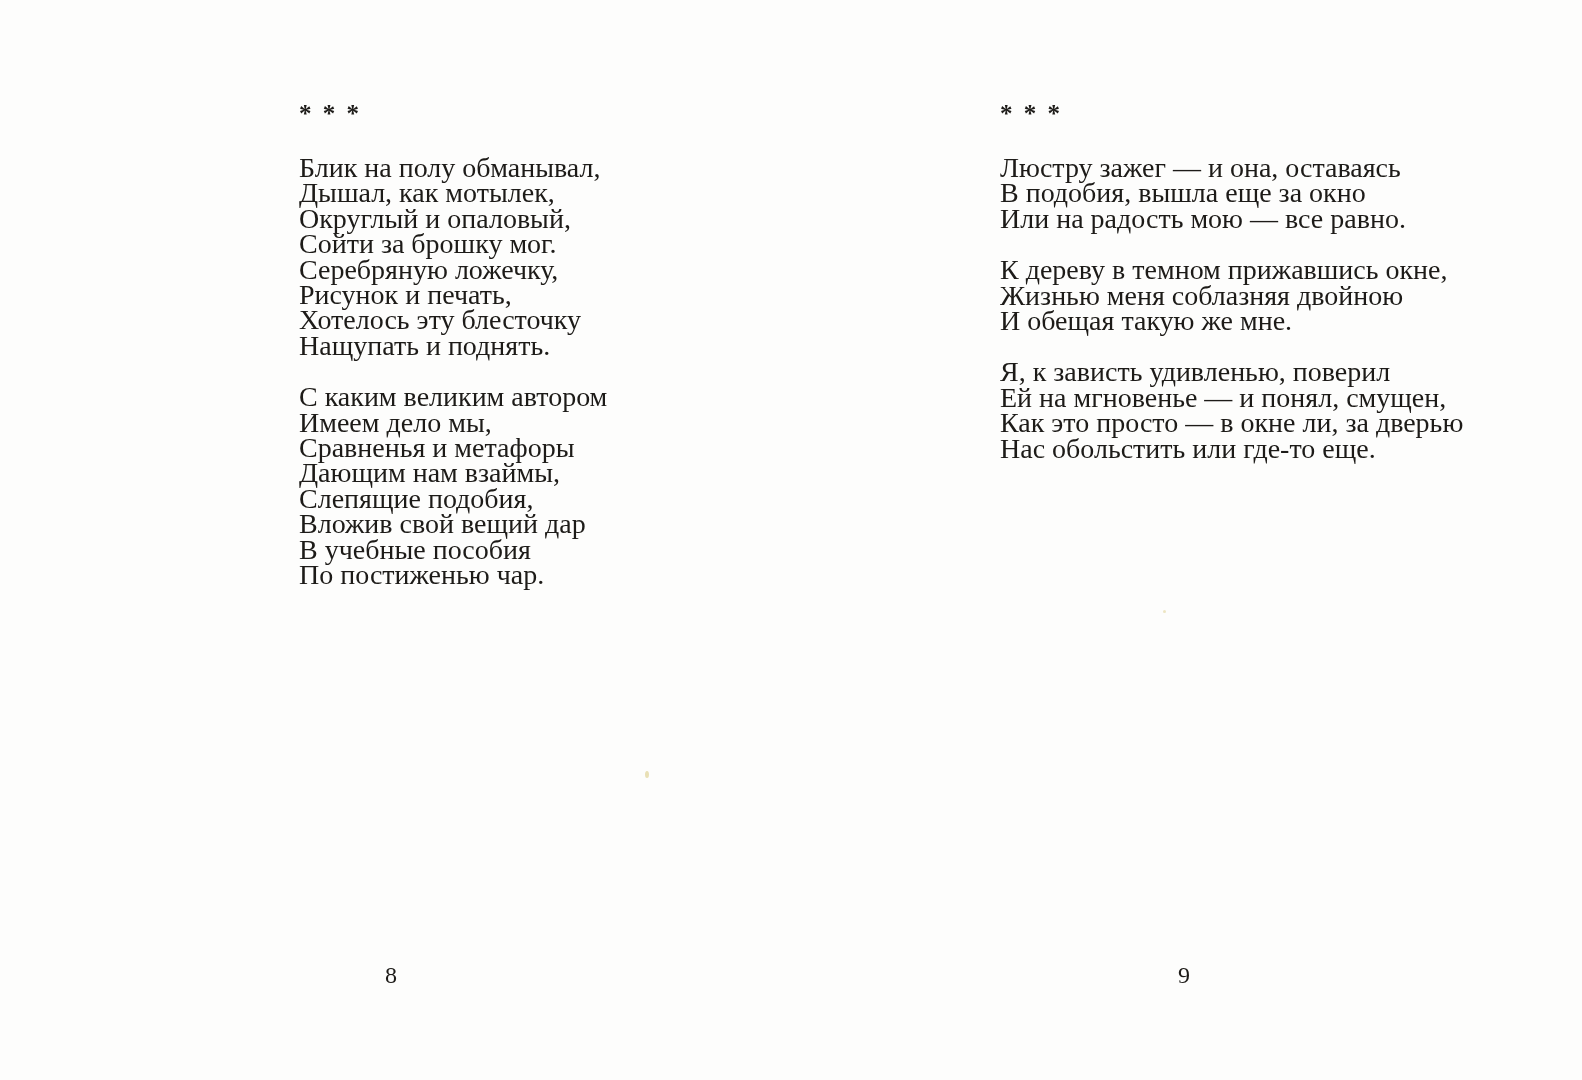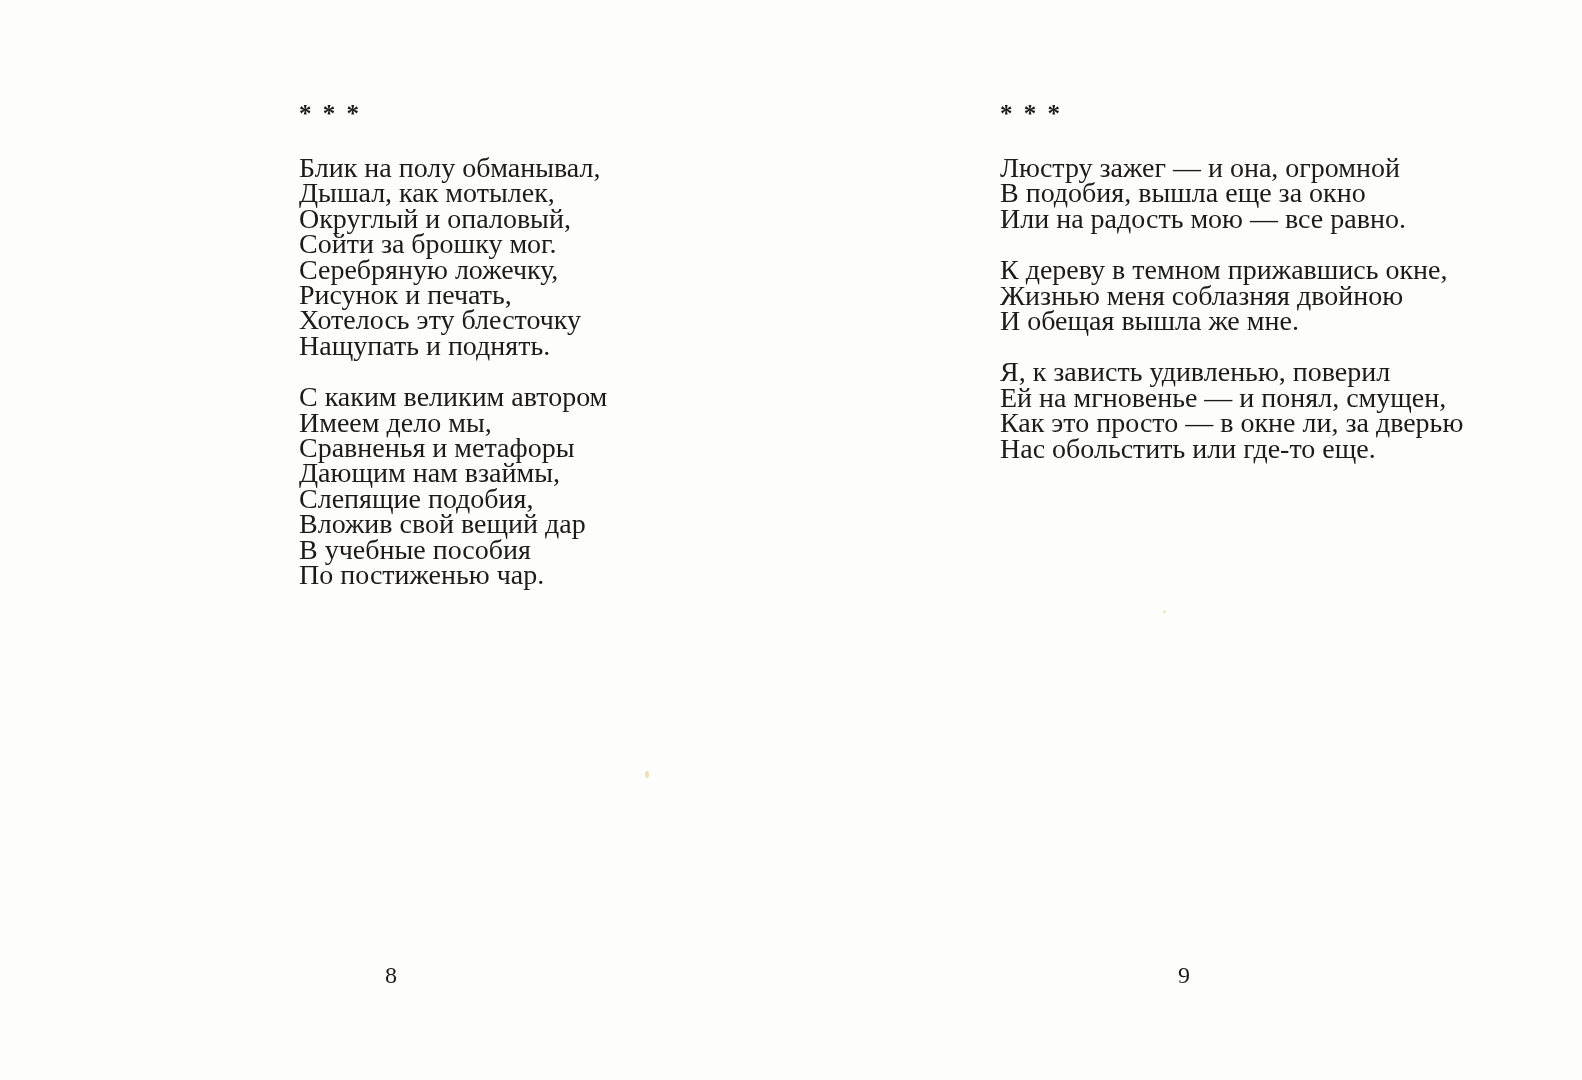--- a/index.html
+++ b/index.html
@@ -81,28 +81,28 @@
           <div class="line">В учебные пособия</div>
           <div class="line">По постиженью чар.</div>
         </div>
       </div>
   </div>
 
   <div class="poem-block right">
     <div class="section-mark">* * *</div>
     <div class="poem-body">
         <div class="stanza">
-          <div class="line">Люстру зажег — и она, огромной</div>
+          <div class="line">Люстру зажег — и она, оставаясь</div>
           <div class="line">В подобия, вышла еще за окно</div>
           <div class="line">Или на радость мою — все равно.</div>
         </div>
         <div class="stanza">
           <div class="line">К дереву в темном прижавшись окне,</div>
           <div class="line">Жизнью меня соблазняя двойною</div>
-          <div class="line">И обещая вышла же мне.</div>
+          <div class="line">И обещая такую же мне.</div>
         </div>
         <div class="stanza">
           <div class="line">Я, к зависть удивленью, поверил</div>
           <div class="line">Ей на мгновенье — и понял, смущен,</div>
           <div class="line">Как это просто — в окне ли, за дверью</div>
           <div class="line">Нас обольстить или где-то еще.</div>
         </div>
       </div>
   </div>
 

